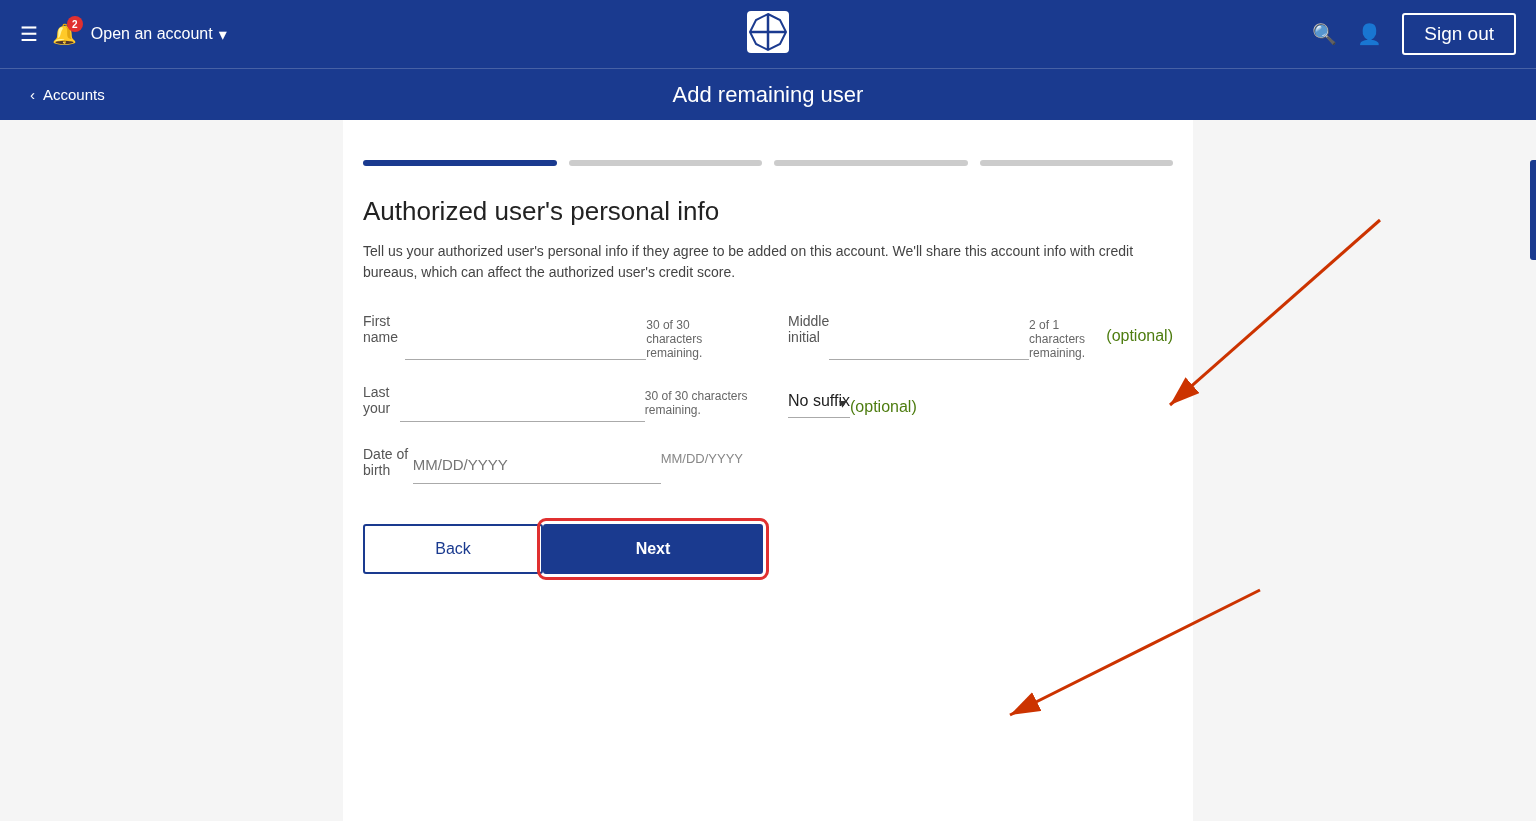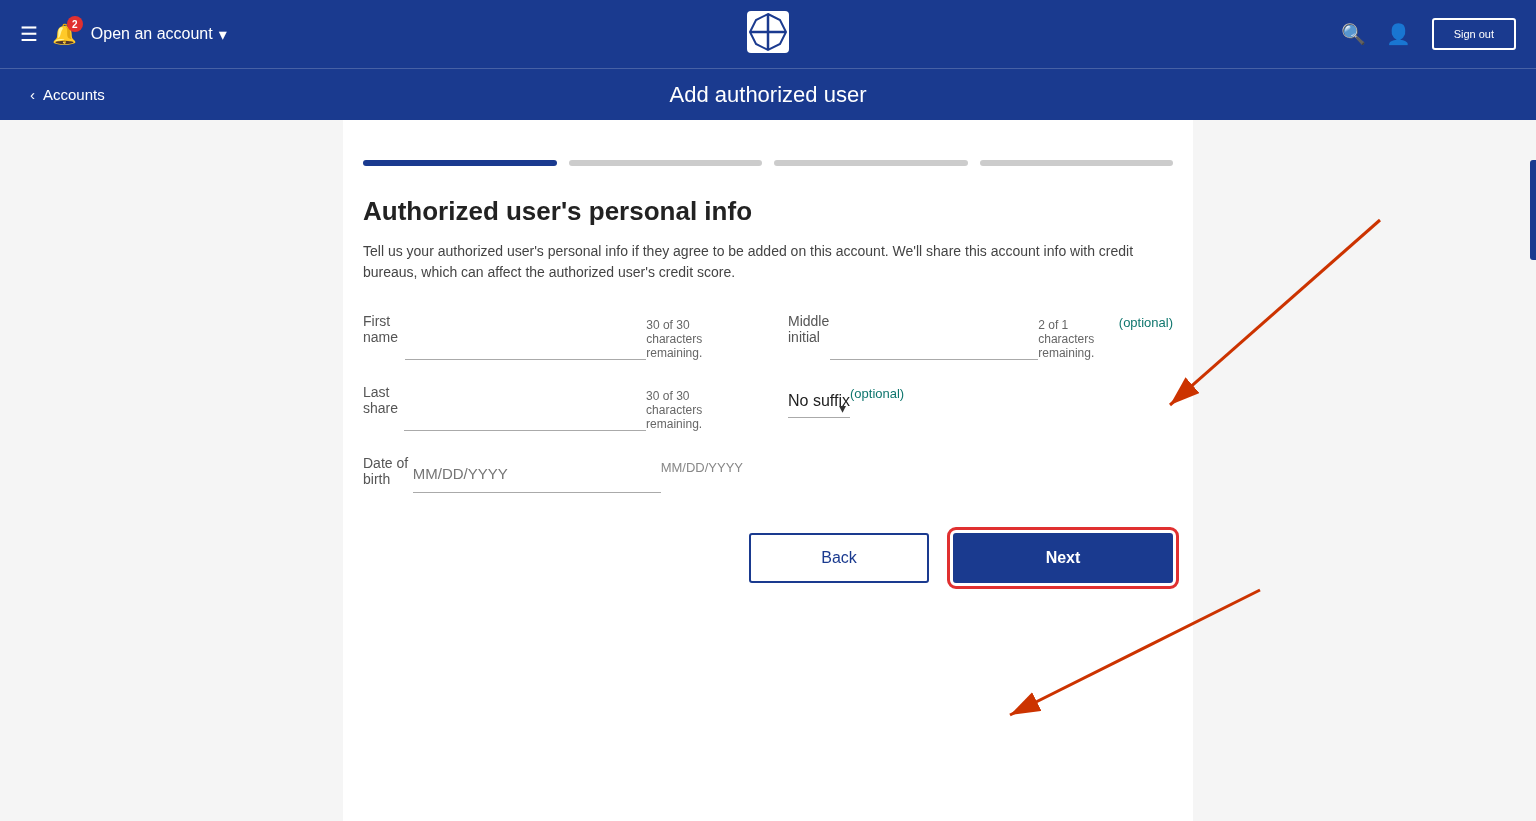--- a/index.html
+++ b/index.html
@@ -76,21 +76,21 @@
     .search-icon, .user-icon {
       color: white;
       font-size: 20px;
       cursor: pointer;
     }
     .sign-out-btn {
       color: white;
       border: 2px solid white;
       background: transparent;
       padding: 8px 20px;
-      font-size: 11px;
+      font-size: 19px;
       font-weight: 500;
       cursor: pointer;
       border-radius: 3px;
     }
 
     
     .sub-nav {
       background: #1a3a8f;
       height: 52px;
       display: flex;
@@ -137,21 +137,21 @@
       flex: 1;
       height: 6px;
       border-radius: 3px;
     }
     .progress-active { background: #1a3a8f; }
     .progress-inactive { background: #cccccc; }
 
     
     .section-title {
       font-size: 26px;
-      font-weight: 700;
+      font-weight: 400;
       color: #222;
       margin-bottom: 14px;
     }
     .section-desc {
       font-size: 14px;
       color: #444;
       line-height: 1.5;
       margin-bottom: 30px;
       max-width: 780px;
     }
@@ -179,23 +179,23 @@
       outline: none;
       background: transparent;
       width: 100%;
     }
     .char-remaining {
       font-size: 12px;
       color: #666;
       margin-top: 5px;
     }
     .optional-text {
-      font-size: 13px;
-      color: #0f766e;
-      margin-top: 2px;
+      font-size: 16px;
+      color: #4d7c0f;
+      margin-top: 14px;
     }
 
     
     .suffix-select-wrapper {
       position: relative;
     }
     .suffix-select {
       width: 100%;
       border: none;
       border-bottom: 1px solid #aaa;
@@ -223,23 +223,23 @@
     }
     .dob-placeholder {
       font-size: 13px;
       color: #888;
       margin-top: 5px;
     }
 
     
     .button-row {
       display: flex;
-      gap: 24px;
+      gap: 0;
       margin-top: 40px;
-      justify-content: flex-end;
+      justify-content: flex-start;
     }
     .back-button {
       padding: 14px 50px;
       border: 2px solid #1a3a8f;
       background: white;
       color: #1a3a8f;
       font-size: 16px;
       font-weight: 500;
       cursor: pointer;
       border-radius: 3px;
@@ -313,21 +313,21 @@
     <span class="user-icon">👤</span>
     <button class="sign-out-btn">Sign out</button>
   </div>
 </nav>
 
 <div class="sub-nav" style="position:relative;">
   <a class="back-link">
     <span>‹</span>
     <span>Accounts</span>
   </a>
-  <span class="page-title-center">Add authorized user</span>
+  <span class="page-title-center">Add remaining user</span>
 </div>
 
 <div class="main-content">
 
   <div class="progress-container">
     <div class="progress-segment progress-active"></div>
     <div class="progress-segment progress-inactive"></div>
     <div class="progress-segment progress-inactive"></div>
     <div class="progress-segment progress-inactive"></div>
   </div>
@@ -344,21 +344,21 @@
     <div class="form-group">
       <label class="form-label">Middle initial</label>
       <input type="text" class="form-input" value="" maxlength="1" style="">
       <span class="char-remaining">2 of 1 characters remaining.</span>
       <span class="optional-text">(optional)</span>
     </div>
   </div>
 
   <div class="form-row">
     <div class="form-group">
-      <label class="form-label">Last share</label>
+      <label class="form-label">Last your</label>
       <input type="text" class="form-input" value="" style="">
       <span class="char-remaining">30 of 30 characters remaining.</span>
     </div>
     <div class="form-group">
       <div class="suffix-select-wrapper">
         <select class="suffix-select">
           <option>No suffix</option>
           <option>Jr.</option>
           <option>Sr.</option>
           <option>II</option>

